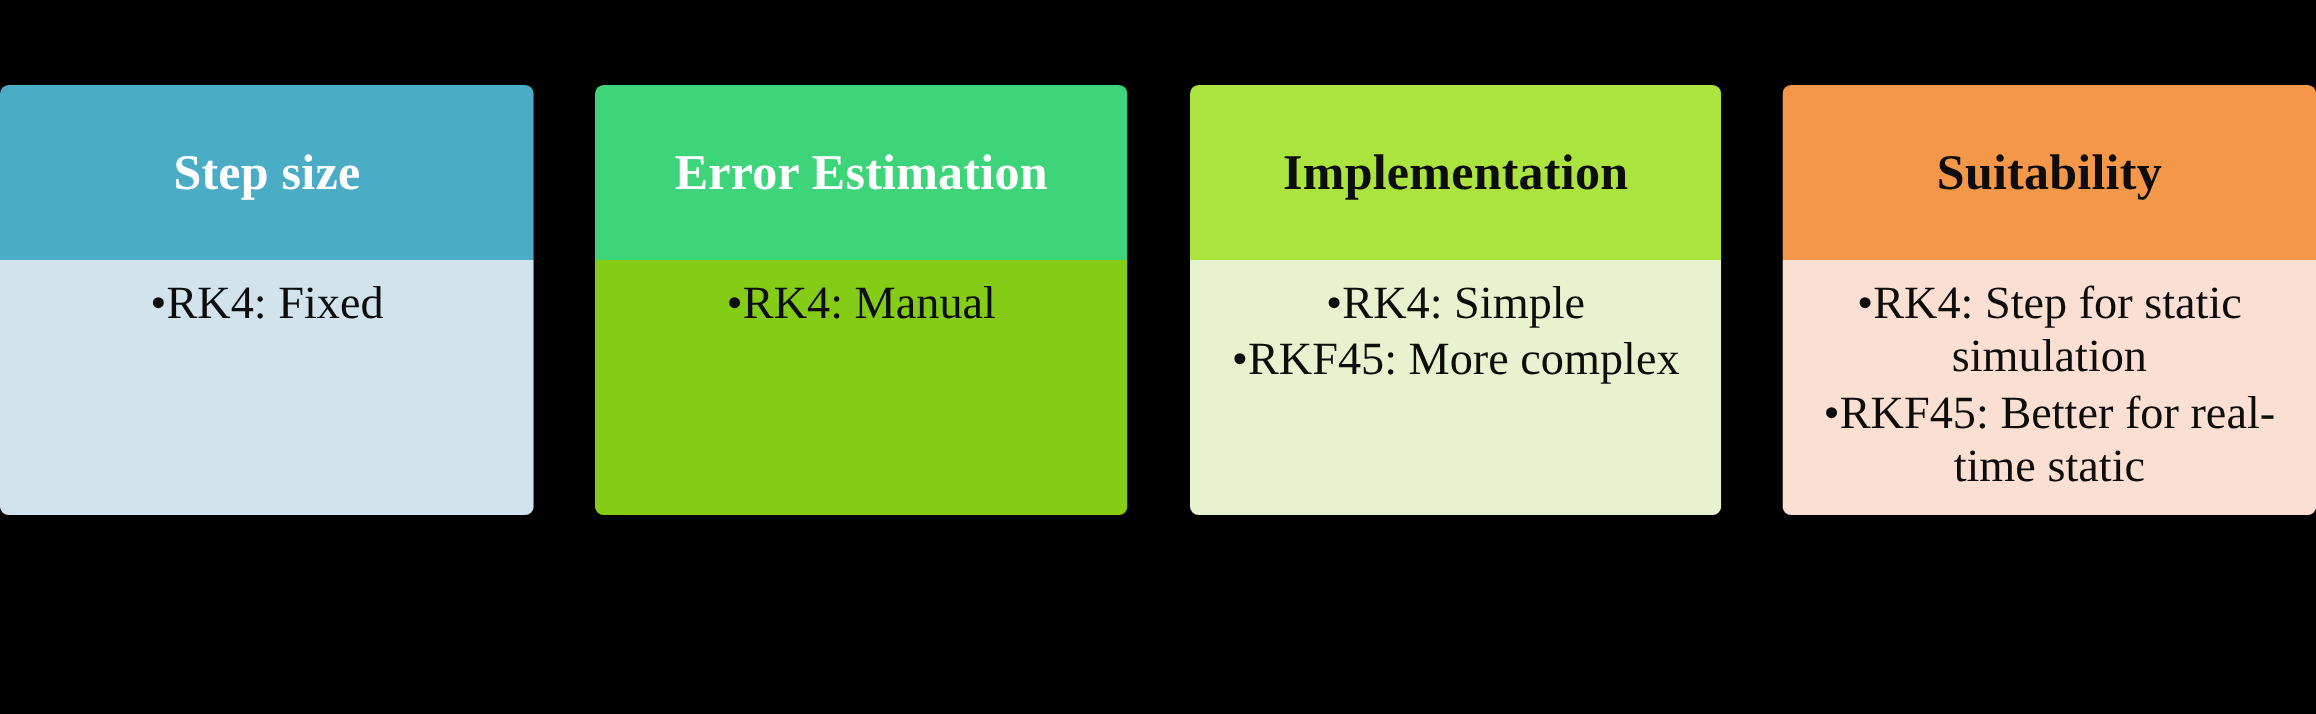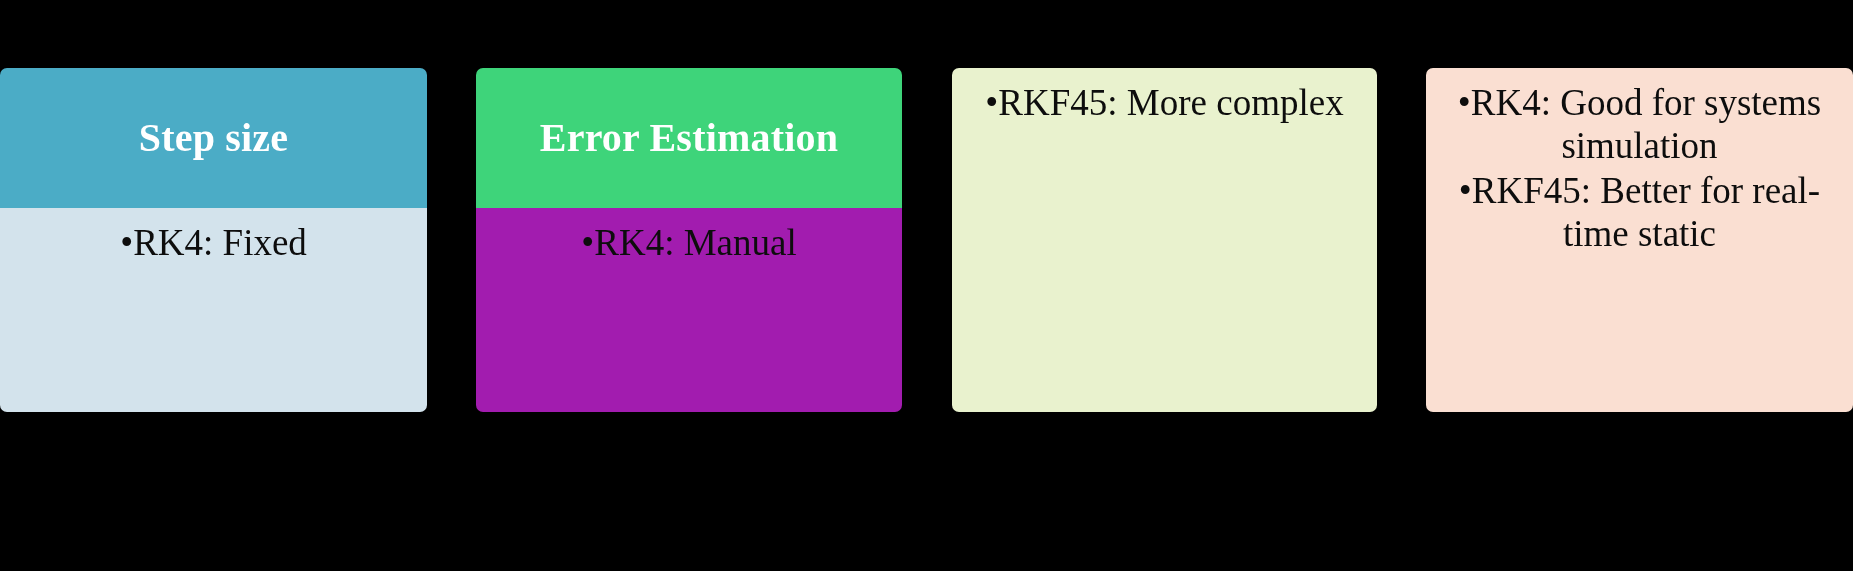--- a/index.html
+++ b/index.html
@@ -87,21 +87,21 @@
   
   .card-1 { left: 0px; width: 427px; }
   .card-1 .card-header { background: #4bacc6; }
   .card-1 .card-title  { color: #ffffff; }
   .card-1 .card-body   { background: #d3e3ec; }
 
   
   .card-2 { left: 476px; width: 426px; }
   .card-2 .card-header { background: #3ed47a; text-align: right; }
   .card-2 .card-title  { color: #ffffff; }
-  .card-2 .card-body   { background: #a21caf; }
+  .card-2 .card-body   { background: #84cc16; }
 
   
   .card-3 { left: 952px; width: 425px; }
   .card-3 .card-header { background: #abe33f; }
   .card-3 .card-title  { color: #0d0d0d; }
   .card-3 .card-body   { background: #e9f2ce; }
 
   
   .card-4 { left: 1426px; width: 427px; }
   .card-4 .card-header { background: #f59749; }
@@ -129,29 +129,36 @@
       <div class="card-title">Error Estimation</div>
     </div>
     <div class="card-body">
       <ul class="bullet-list">
         <li class="bullet-item"><span class="bullet-dot">•</span><span>RK4: Manual</span></li>
       </ul>
     </div>
   </div>
 
   <div class="card card-3">
+    <div class="card-header">
+      <div class="card-title">Implementation</div>
+    </div>
     <div class="card-body">
       <ul class="bullet-list">
+        <li class="bullet-item"><span class="bullet-dot">•</span><span>RK4: Simple</span></li>
         <li class="bullet-item"><span class="bullet-dot">•</span><span>RKF45: More complex</span></li>
       </ul>
     </div>
   </div>
 
   <div class="card card-4">
+    <div class="card-header">
+      <div class="card-title">Suitability</div>
+    </div>
     <div class="card-body">
       <ul class="bullet-list">
-        <li class="bullet-item"><span class="bullet-dot">•</span><span>RK4: Good for systems simulation</span></li>
+        <li class="bullet-item"><span class="bullet-dot">•</span><span>RK4: Step for static simulation</span></li>
         <li class="bullet-item"><span class="bullet-dot">•</span><span>RKF45: Better for real-time static</span></li>
       </ul>
     </div>
   </div>
 
 </div>
 
 </body></html>

